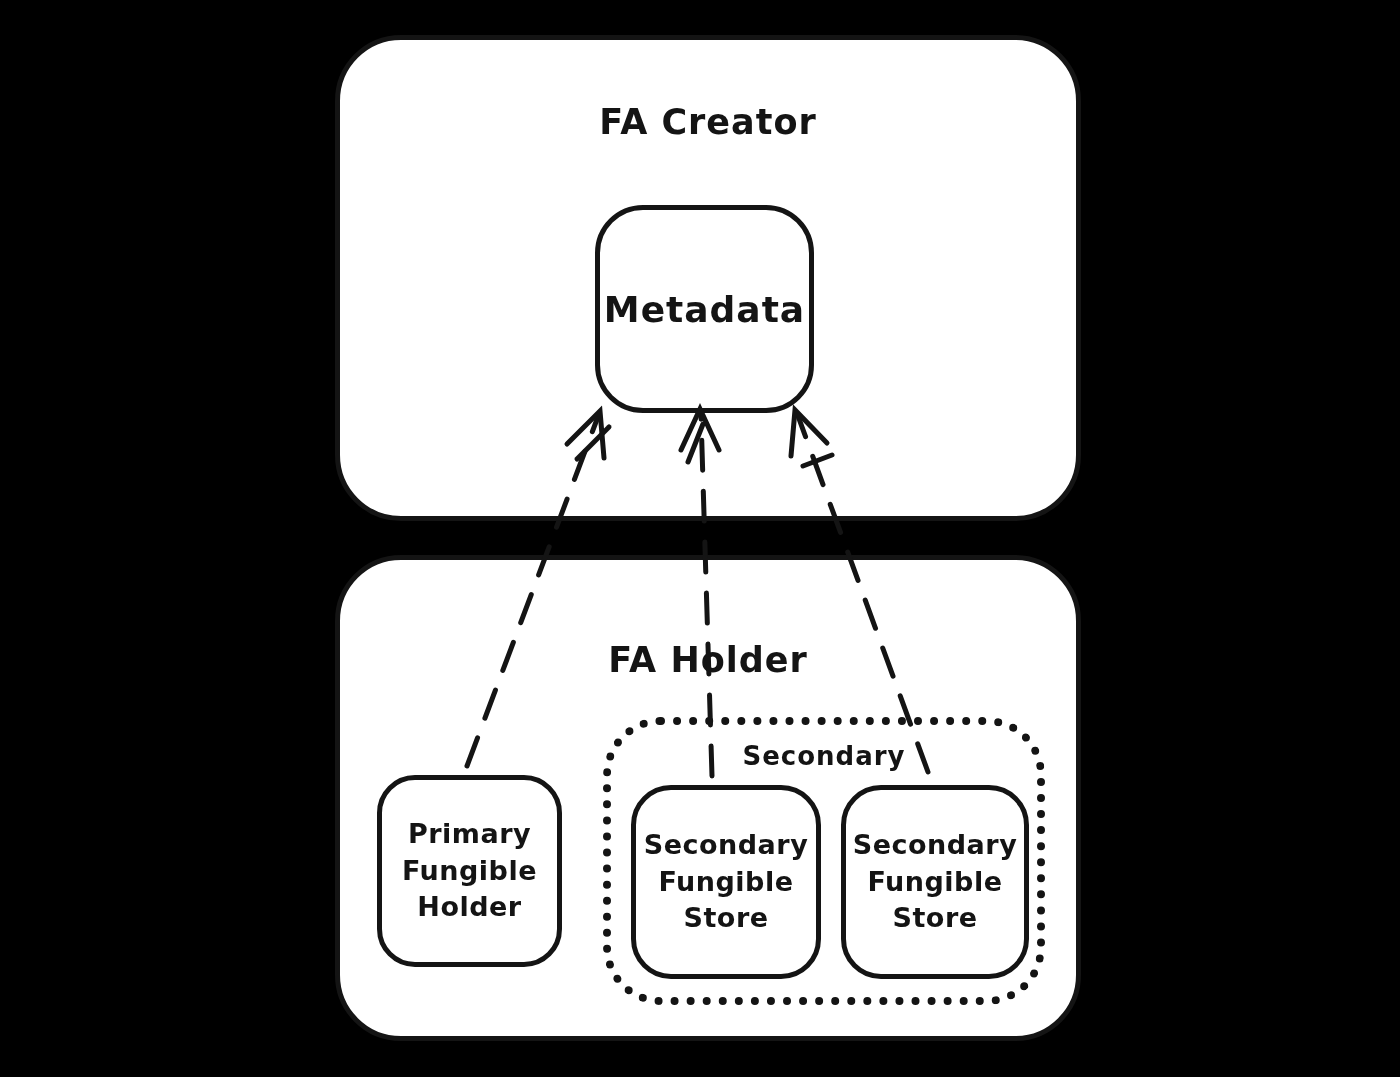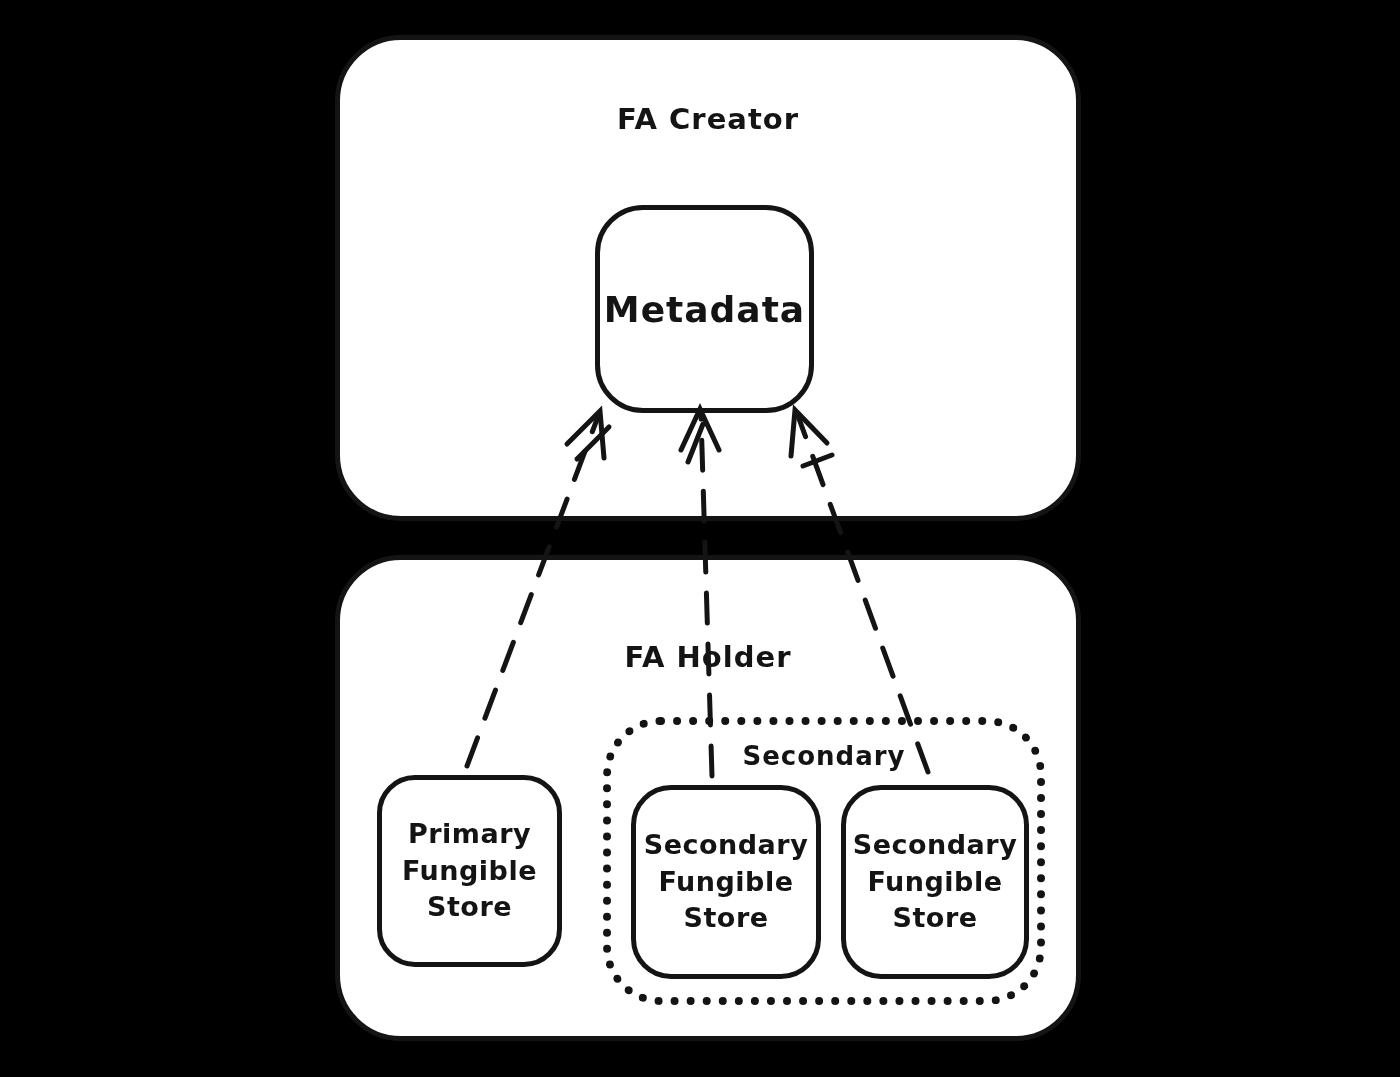--- a/index.html
+++ b/index.html
@@ -23,21 +23,21 @@
     border-radius: 66px;
     box-sizing: border-box;
   }
   .panel-creator { left: 335px; top: 35px;  width: 746px; height: 486px; }
   .panel-holder  { left: 335px; top: 555px; width: 746px; height: 486px; }
 
   .panel-title {
     position: absolute;
     left: 0; right: 0;
     text-align: center;
-    font-size: 29px;
+    font-size: 35px;
     font-weight: 600;
     letter-spacing: 1px;
   }
   .panel-creator .panel-title { top: 62px; }
   .panel-holder  .panel-title { top: 80px; }
 
   .metadata-box {
     position: absolute;
     left: 255px; top: 165px;
     width: 219px; height: 208px;
@@ -115,21 +115,21 @@
     <div class="panel-title">FA Creator</div>
     <div class="metadata-box">
       <span>Metadata</span>
     </div>
   </div>
 
   <div class="panel panel-holder">
     <div class="panel-title">FA Holder</div>
 
     <div class="store primary-store">
-      <span class="store-label">Primary Fungible Store</span>
+      <span class="store-label">Primary Fungible Holder</span>
     </div>
 
     <div class="optional-group">
       <div class="optional-label">Secondary</div>
 
       <div class="store secondary-store secondary-1">
         <span class="store-label">Secondary Fungible Store</span>
       </div>
 
       <div class="store secondary-store secondary-2">

